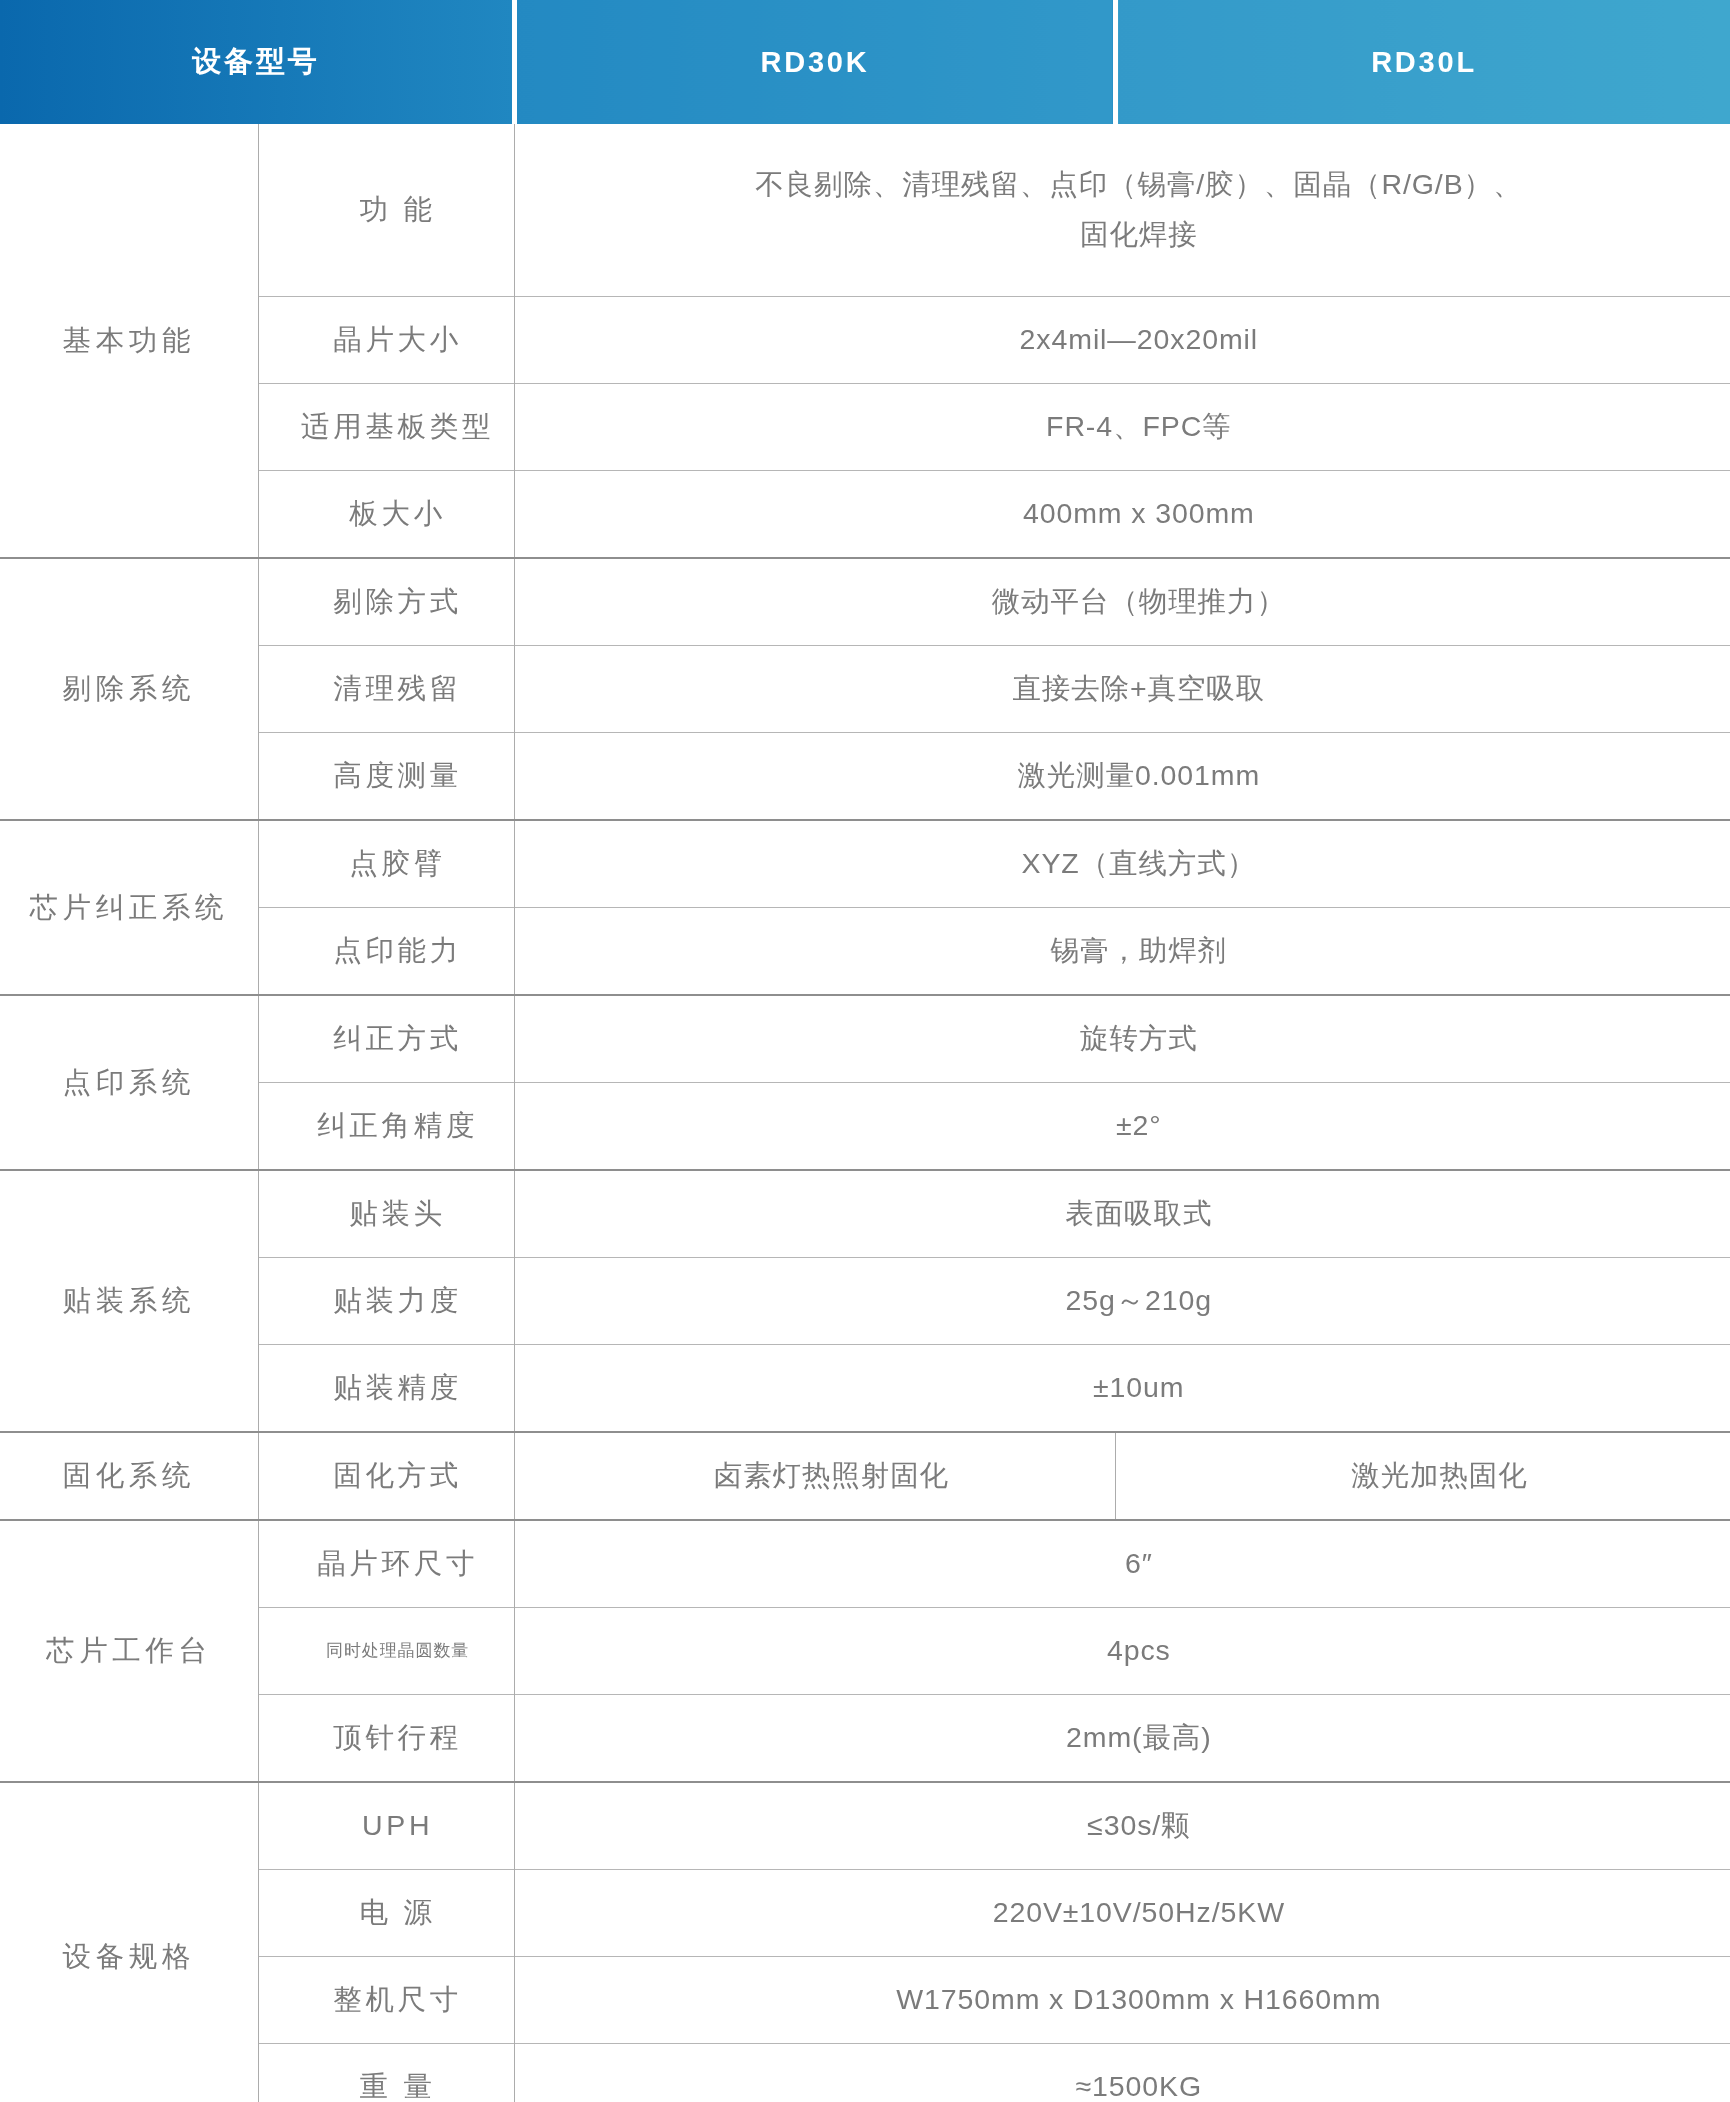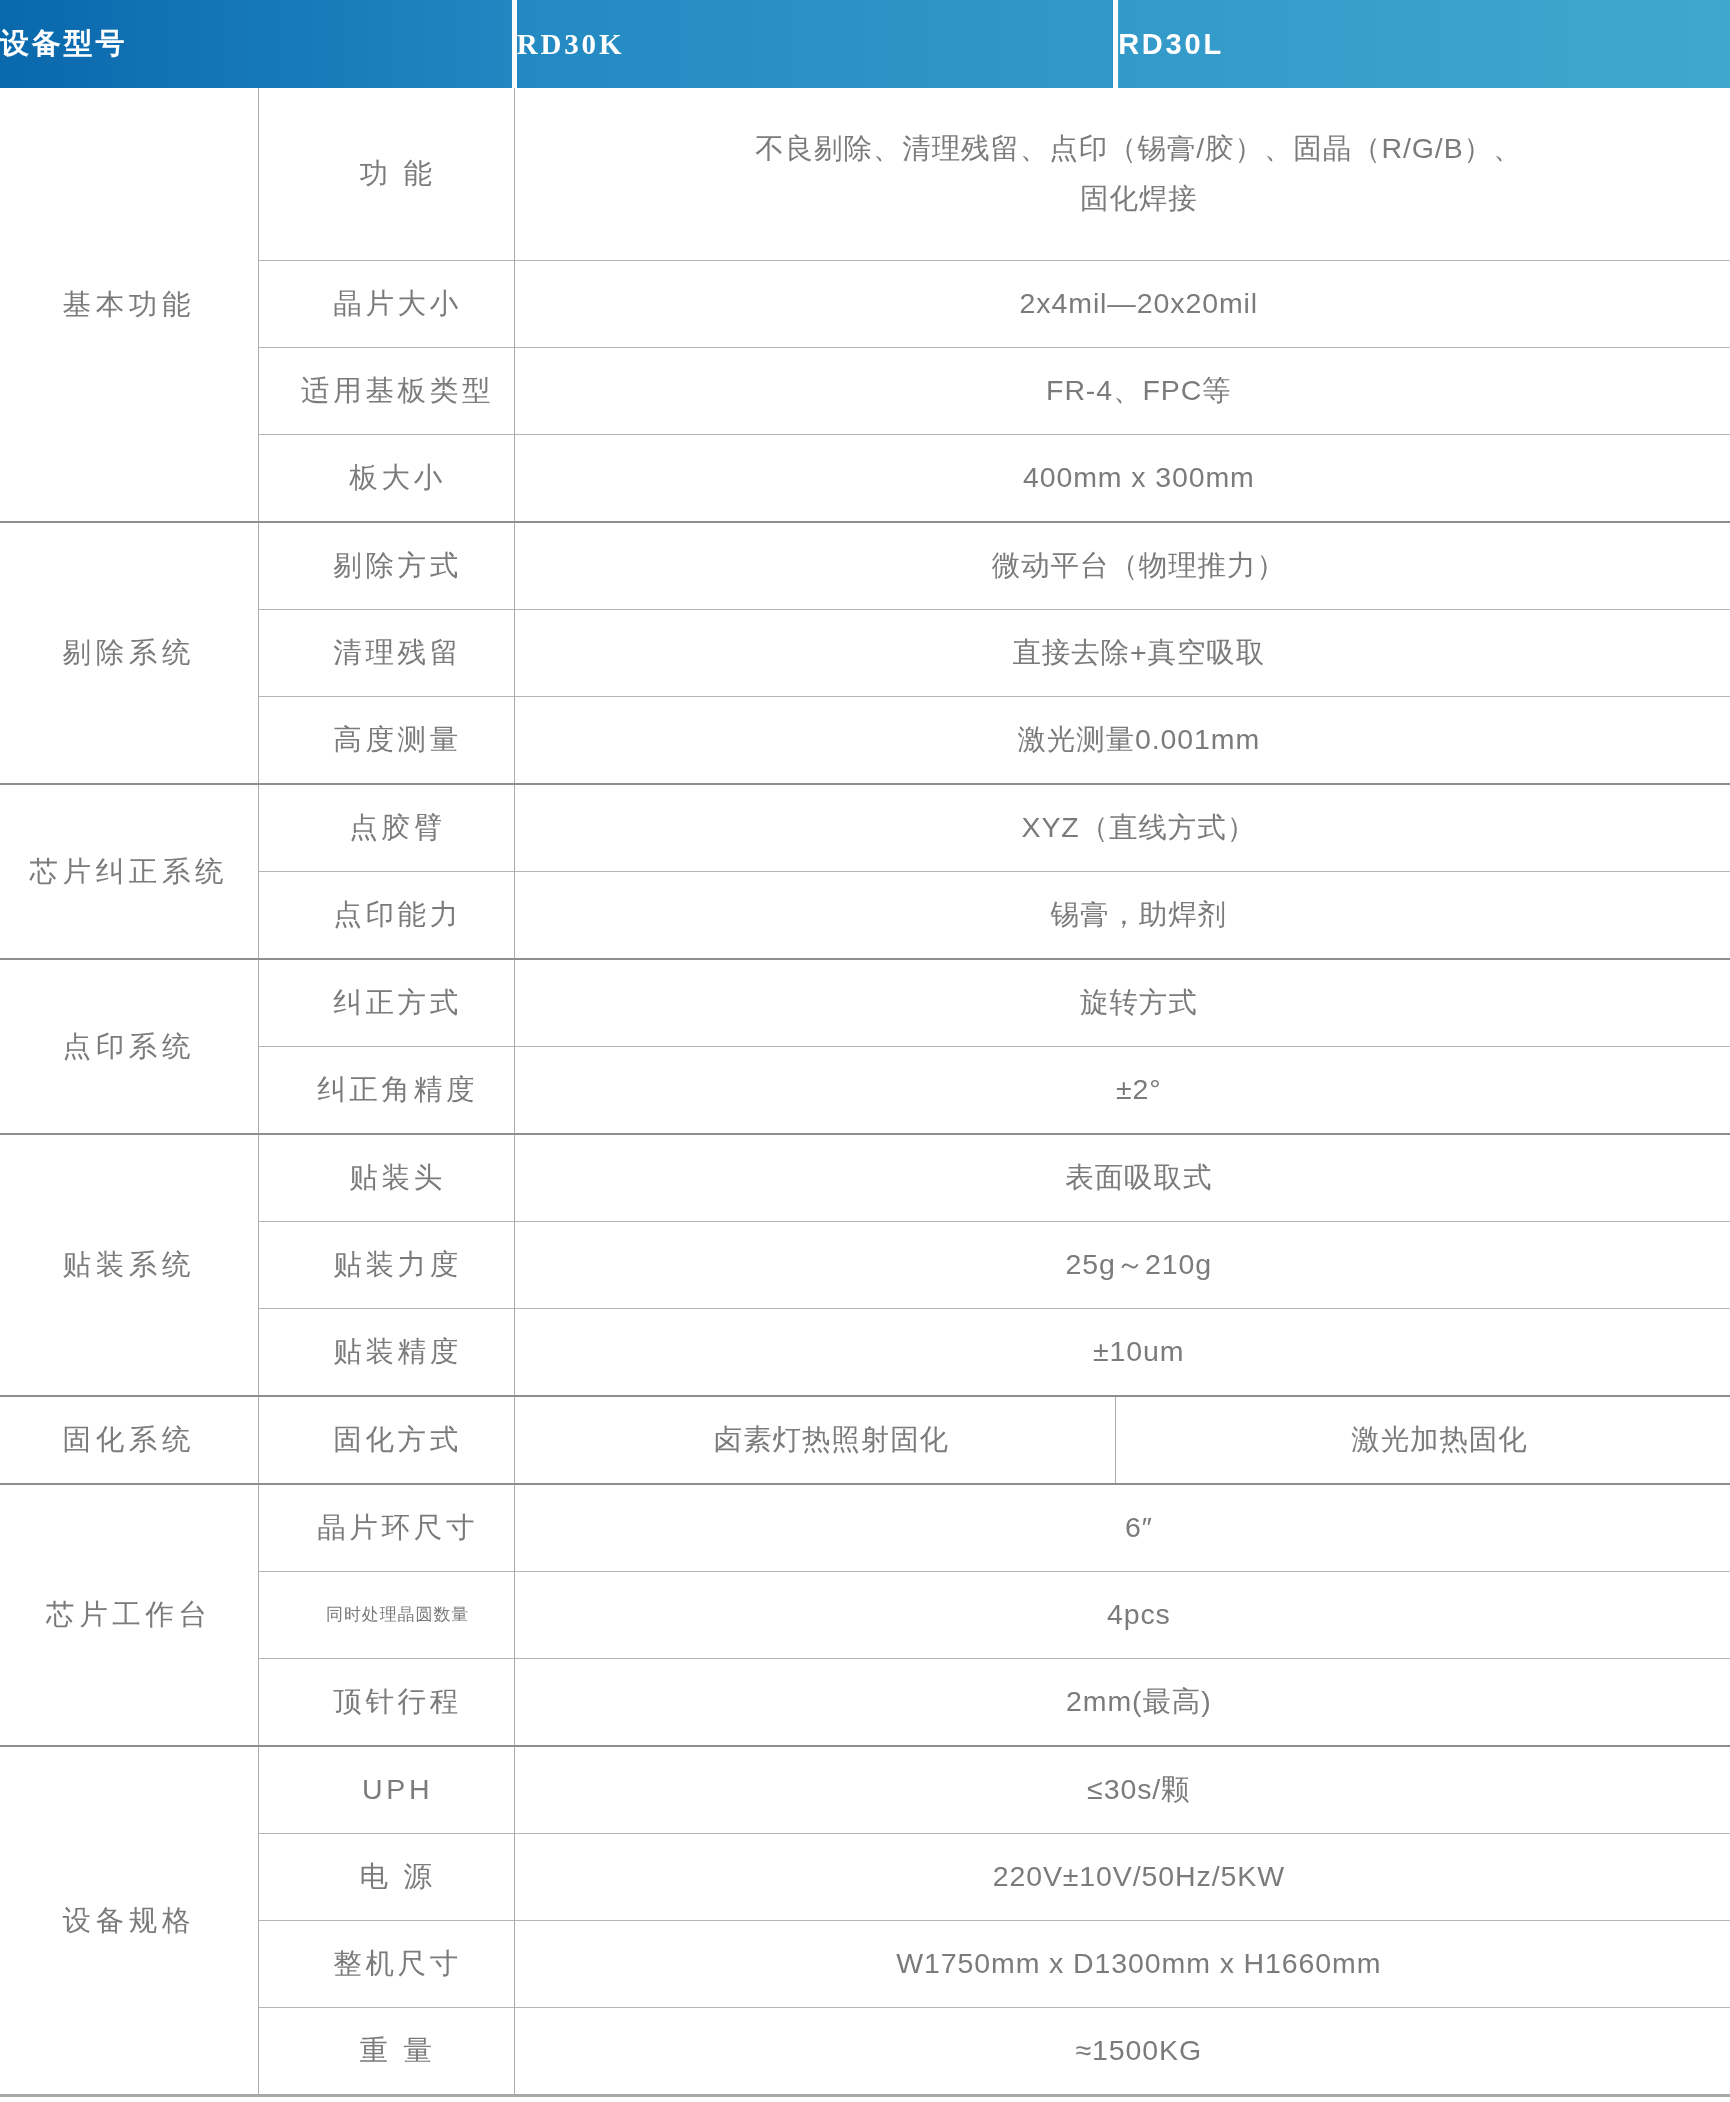--- a/index.html
+++ b/index.html
@@ -11,31 +11,31 @@
     width: 1730px;
     font-family: "Liberation Sans", "DejaVu Sans", sans-serif;
   }
   table.spec {
     width: 1730px;
     border-collapse: collapse;
     table-layout: fixed;
   }
   
   thead th {
-    height: 88px;
+    height: 124px;
     color: #ffffff;
     font-size: 29px;
     font-weight: 700;
     letter-spacing: 2.8px;
-    text-align: left;
+    text-align: center;
     vertical-align: middle;
     padding: 0;
   }
   th.h-first { background: linear-gradient(90deg, #0a68ad 0%, #2087c1 100%); }
-  th.h-k     { background: linear-gradient(90deg, #2389c2 0%, #3198c9 100%); border-left: 5.5px solid #ffffff; font-family: Liberation Serif, serif; }
+  th.h-k     { background: linear-gradient(90deg, #2389c2 0%, #3198c9 100%); border-left: 5.5px solid #ffffff; }
   th.h-l     { background: linear-gradient(90deg, #3399c9 0%, #3fa7ce 100%); border-left: 5.5px solid #ffffff; }
   
   tbody td {
     height: 86px;
     padding: 0 9.2px;
     text-align: center;
     vertical-align: middle;
     color: #7b7b7b;
     font-size: 28.5px;
     font-weight: 400;

